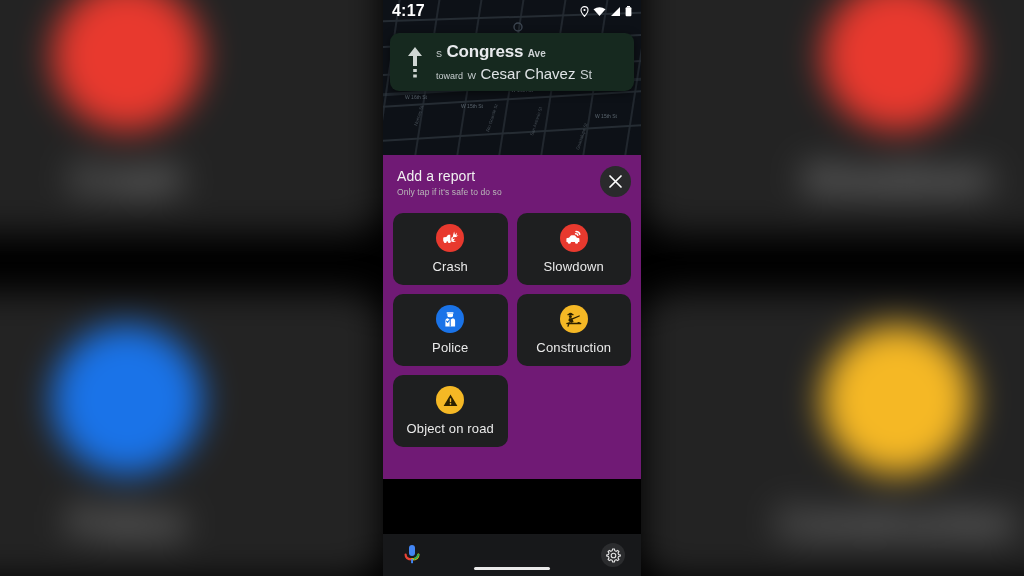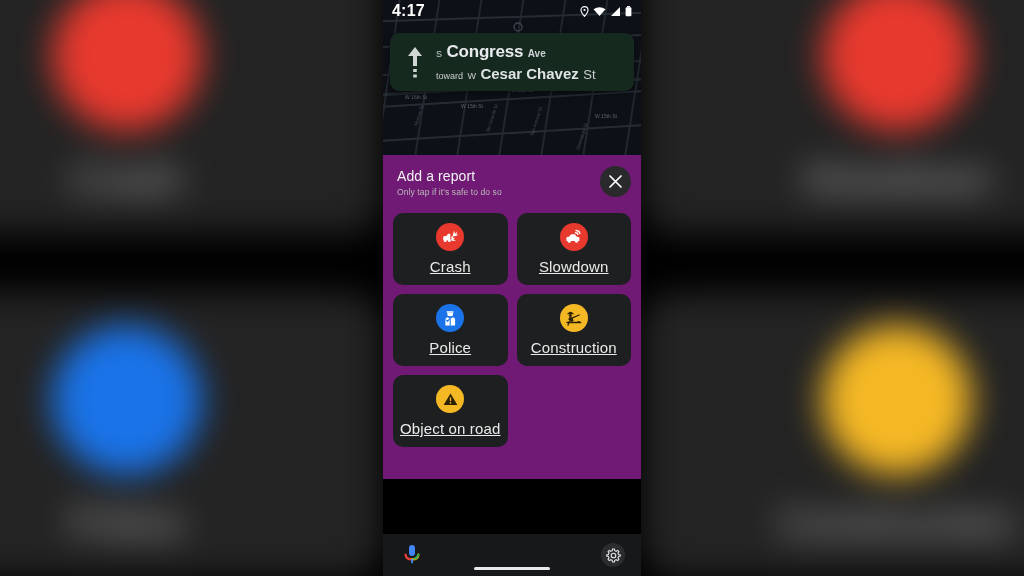--- a/index.html
+++ b/index.html
@@ -54,21 +54,21 @@
     box-shadow:0 2px 8px rgba(0,0,0,.5);
   }
   .nav-arrow { width:34px; display:flex; align-items:center; justify-content:center; flex:0 0 34px; }
   .nav-text { padding-left:4px; display:flex; flex-direction:column; gap:3px; }
   .nav-line1 { color:#e8eaed; white-space:nowrap; }
   .nav-line1 .sm { font-size:9px; font-weight:400; color:#cdd2d4; }
   .nav-line1 .lg { font-size:17px; font-weight:700; letter-spacing:-.2px;margin-top:36px; }
   .nav-line1 .md { font-size:10px; font-weight:700; color:#cdd2d4; }
   .nav-line2 { color:#c9cfd1; white-space:nowrap; }
   .nav-line2 .sm { font-size:9px; }
-  .nav-line2 .lg { font-size:15px; font-weight:700; color:#dfe3e5; }
+  .nav-line2 .lg { font-size:15px; font-weight:400; color:#dfe3e5; }
   .nav-line2 .md { font-size:13px; }
 
   
   .sheet {
     position:absolute; left:0; top:155px; width:258px; height:324px;
     background:#701a75; z-index:7;
   }
   .sheet-head { position:relative; padding:13px 14px 0 14px; }
   .sheet-title { color:#f1f1f1; font-size:14px; font-weight:400; letter-spacing:.1px; }
   .sheet-sub { color:#b9b9b9; font-size:8.5px; margin-top:3px; letter-spacing:.1px; }
@@ -80,21 +80,21 @@
 
   .grid {
     margin:16px 10px 0 10px;
     display:grid; grid-template-columns:1fr 1fr; gap:9px;
   }
   .tile {
     background:#1e1f20; border-radius:10px; height:72px; cursor:pointer;
     display:flex; flex-direction:column; align-items:center; justify-content:center; gap:7px;
   }
   .tile-icon { width:28px; height:28px; border-radius:50%; display:flex; align-items:center; justify-content:center; }
-  .tile-label { color:#eaeaea; font-size:15px; letter-spacing:.15px;text-decoration:underline; }
+  .tile-label { color:#eaeaea; font-size:13px; letter-spacing:.15px; }
   .tile.empty { background:transparent; cursor:default; }
 
   
   .bottom-bar {
     position:absolute; left:0; bottom:0; width:258px; height:42px;
     background:#17181a; z-index:8;
     display:flex; align-items:center; justify-content:space-between; padding:0 16px;
   }
   .mic-btn, .gear-btn { width:26px; height:26px; display:flex; align-items:center; justify-content:center; cursor:pointer; background:none; border:none; }
   .gear-btn { width:24px; height:24px; border-radius:50%; background:#2b2c2e; }

